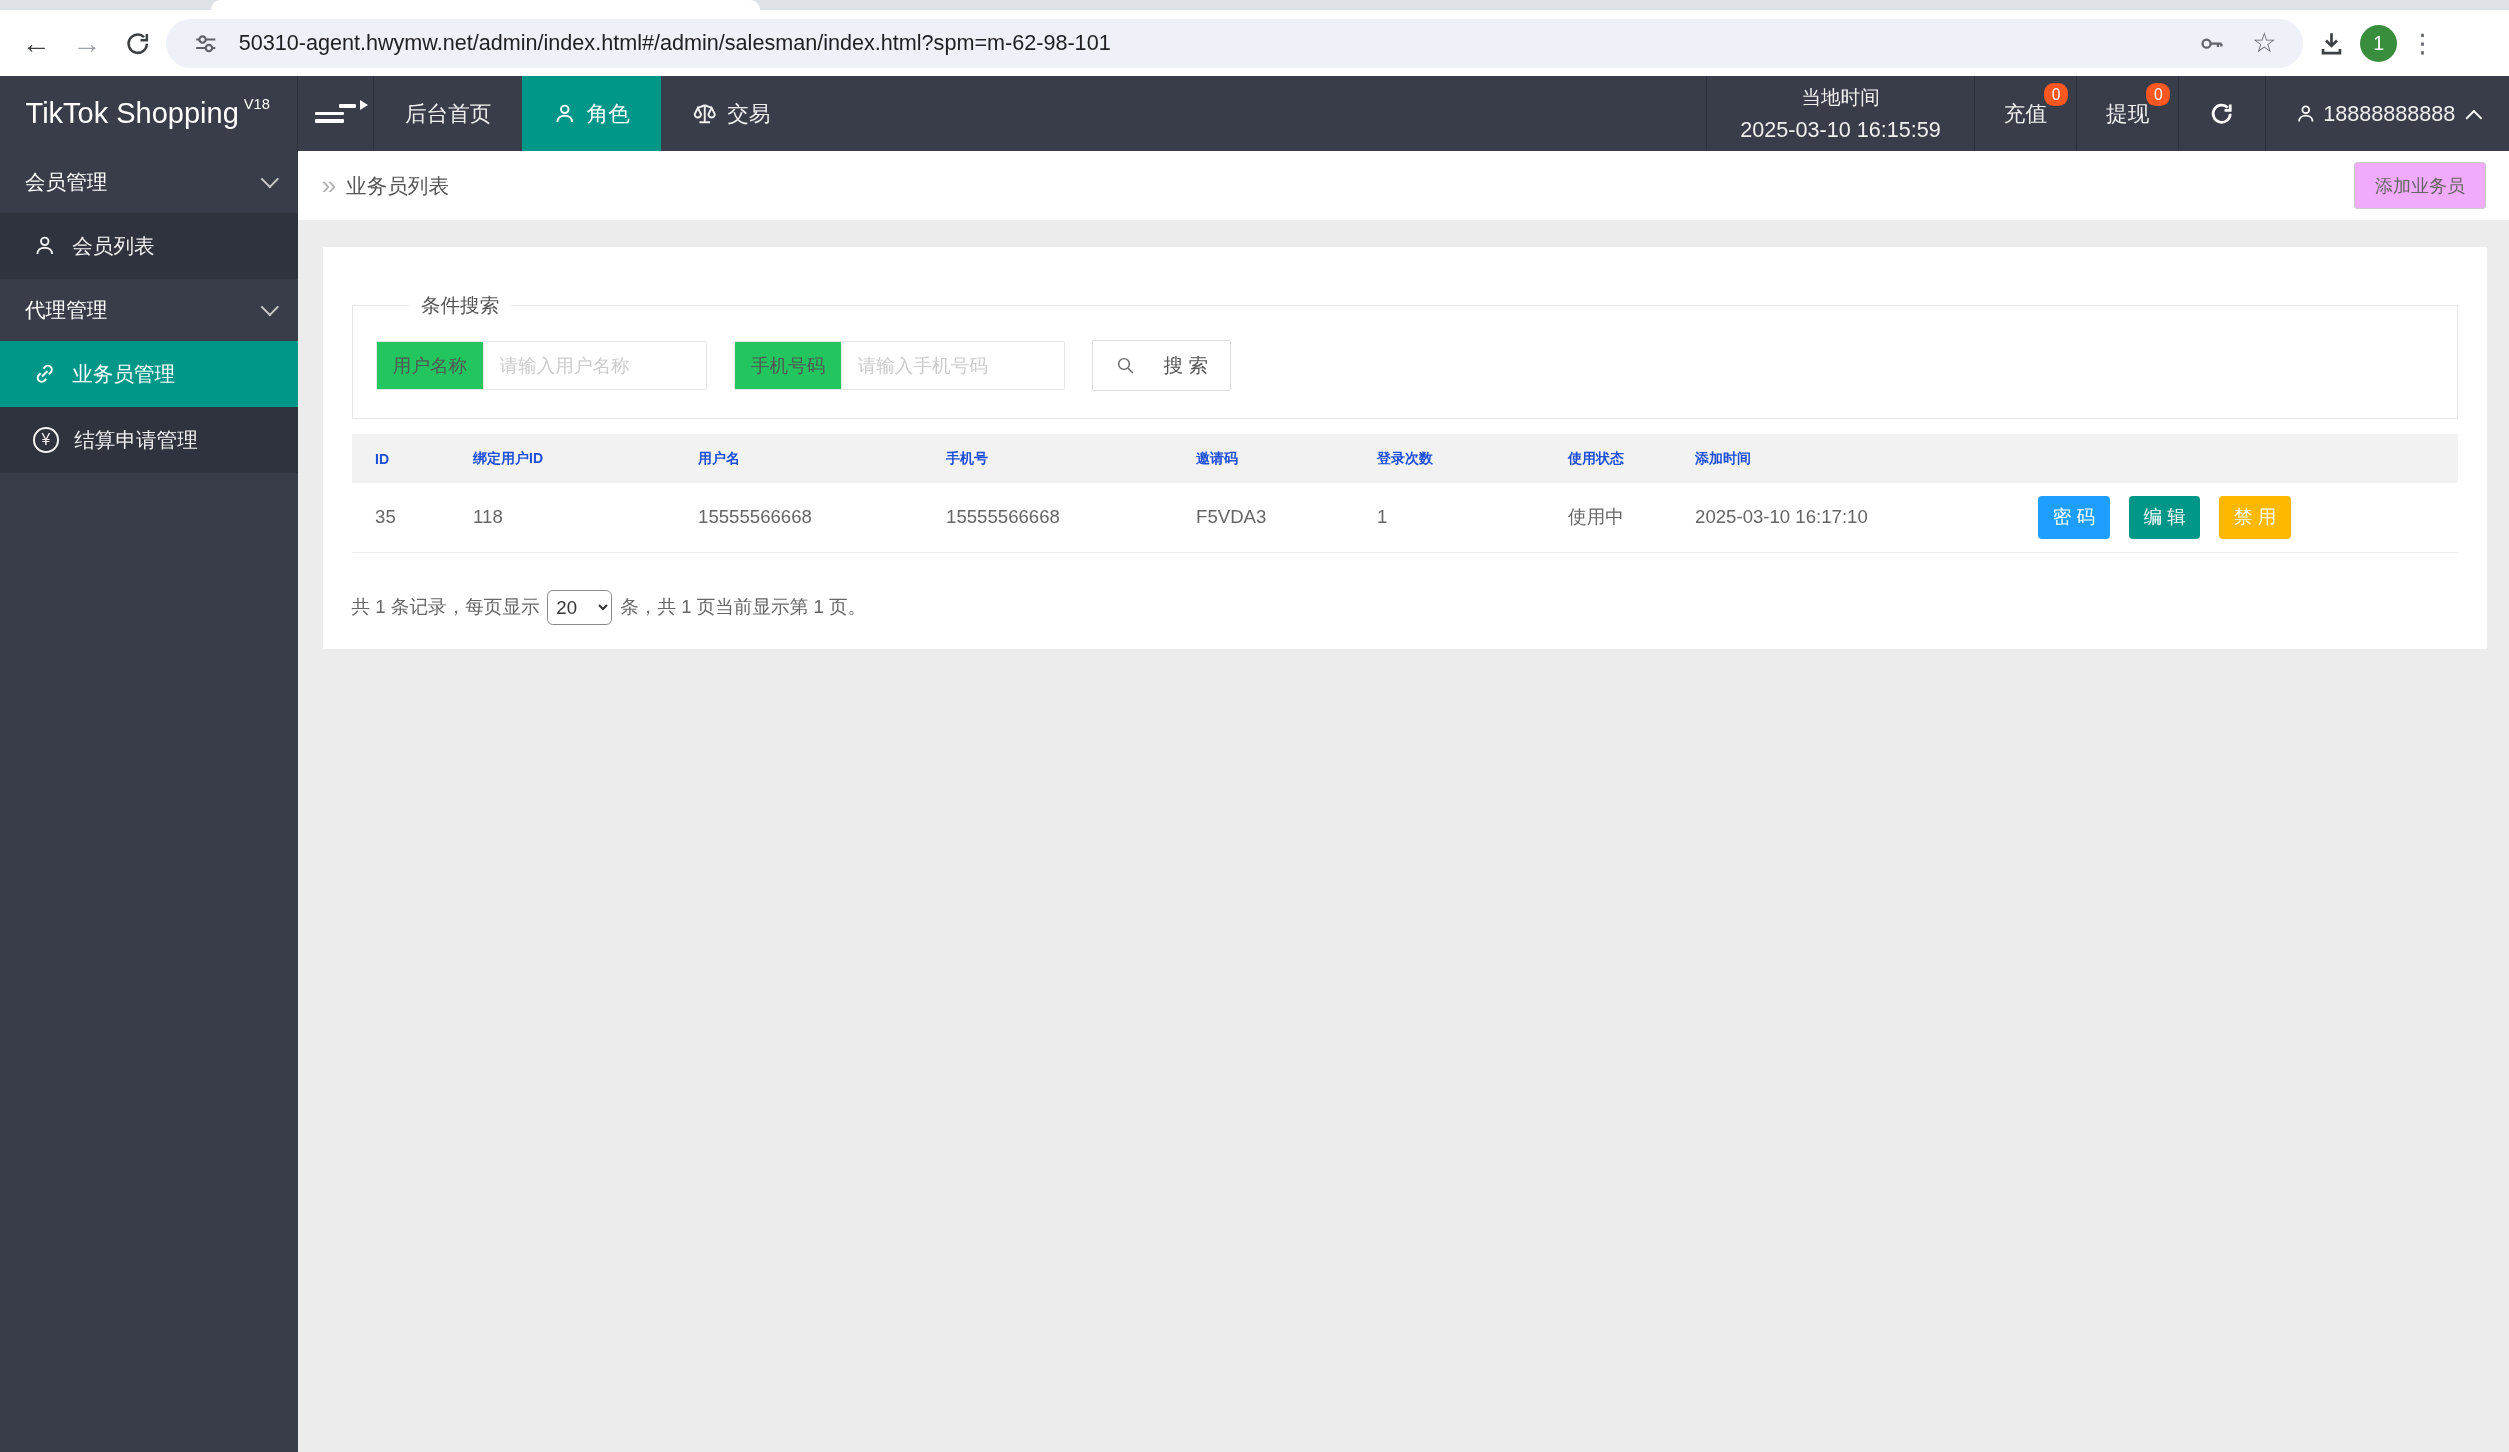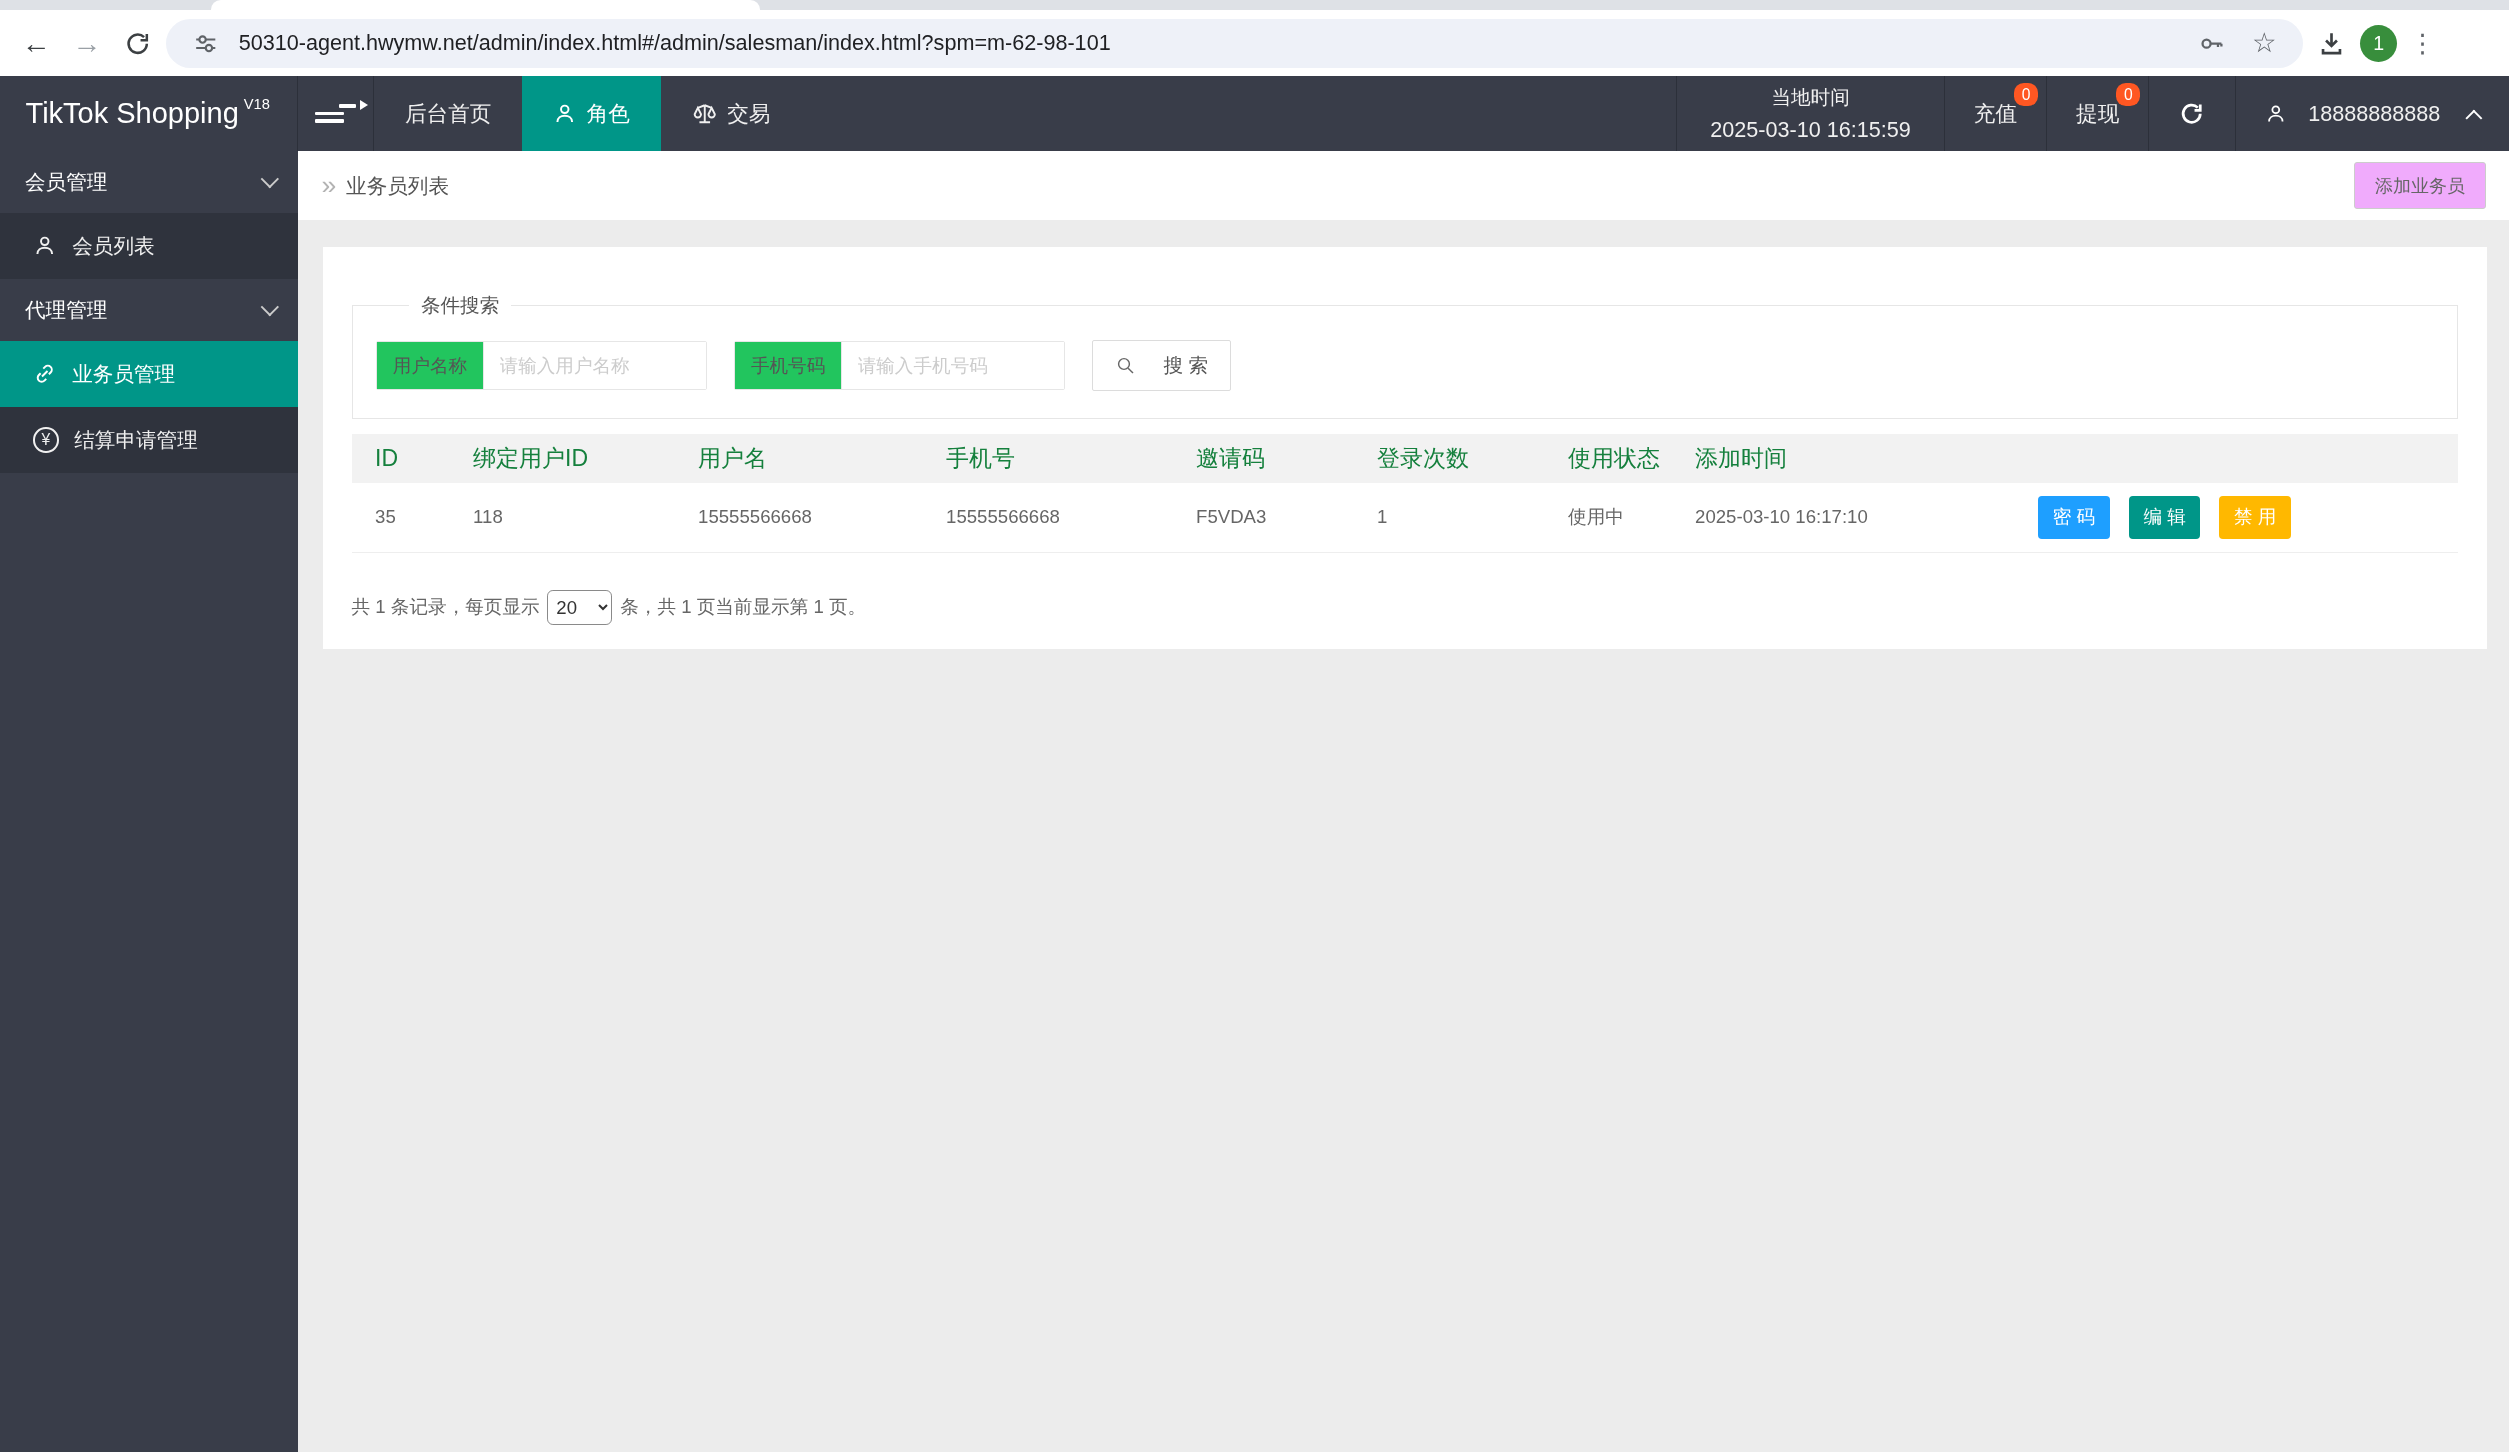--- a/index.html
+++ b/index.html
@@ -30,21 +30,21 @@
   .nav-tabs { display:flex; align-items:stretch; }
   .nav-tab { padding:0 31px; display:flex; align-items:center; gap:9.8px; font-size:21.6px; cursor:pointer; }
   .nav-tab.active { background:var(--accent,#009688); color:#fff; }
   .nav-tab svg { display:block; }
   .nav-right { margin-left:auto; display:flex; align-items:stretch; }
   .nav-time { padding:0 33px; display:flex; flex-direction:column; justify-content:center; text-align:center; border-left:1px solid #2c303a; }
   .nav-time .t1 { font-size:19.6px; }
   .nav-time .t2 { font-size:21.6px; margin-top:5.9px; }
   .nav-item { padding:0 29px; display:flex; align-items:center; font-size:21.6px; border-left:1px solid #2c303a; position:relative; cursor:pointer; }
   .nav-badge { position:absolute; top:6.9px; right:7.8px; background:var(--badge,#FF5722); color:#fff; font-size:15.7px; line-height:1; padding:3.9px 7.8px; border-radius:9.8px; }
-  .nav-profile { gap:22px;text-align:right; }
+  .nav-profile { gap:7px;text-align:right; }
   .chev-up { width:11.8px; height:11.8px; border-left:2px solid #fff; border-top:2px solid #fff; transform:rotate(45deg) translate(2.9px,2.9px); margin-left:5.9px; }
 
   
   .layout { display:flex; height:1301px; }
   .sidebar { width:298px; flex:none; background:var(--navbar-bg,#393D49); }
   .menu-group { height:62px; display:flex; align-items:center; padding:0 25px; font-size:20.6px; color:#fff; cursor:pointer; }
   .chev-down { width:12.7px; height:12.7px; border-right:2px solid #ccc; border-bottom:2px solid #ccc; transform:rotate(45deg) translateY(-4.9px); margin-left:auto; }
   .menu-item { height:66px; display:flex; align-items:center; gap:15.7px; padding:0 33px; background:var(--submenu-bg,#2F333D); font-size:20.6px; color:#f0f0f0; cursor:pointer; }
   .menu-item.active { background:var(--accent,#009688); color:#fff; }
   .menu-item svg { display:block; flex:none; }
@@ -62,21 +62,21 @@
   fieldset.search-set { border:1px solid #e6e6e6; padding:21.6px 23.5px 27.4px; }
   fieldset.search-set legend { font-size:19.6px; color:#555; padding:0 11.8px; margin-left:33px; }
   .form-row { display:flex; align-items:center; gap:27.4px; }
   .igroup { display:flex; border:1px solid #e6e6e6; height:49px; border-radius:2px; background:#fff; }
   .ilabel { background:#22c55e; border-right:1px solid #e6e6e6; display:flex; align-items:center; padding:0 15.7px; font-size:18.6px; color:#555; }
   .igroup input { border:0; outline:0; width:222px; padding:0 15.7px; font-size:18.6px; color:#333; font-family:inherit; }
   .igroup input::placeholder { color:#ccc; }
   .search-btn { height:51px; border:1px solid #dcdcdc; background:#fff; border-radius:2px; display:flex; align-items:center; gap:27px; padding:0 21.6px; font-size:19.6px; color:#555; cursor:pointer; font-family:inherit; }
 
   table.list { width:100%; border-collapse:collapse; margin-top:14.7px; table-layout:fixed; }
-  table.list th { background:#f2f2f2; font-weight:normal; font-size:23px; color:#15803d; text-align:left; height:49px; padding-left:23.5px; }
+  table.list th { background:#f2f2f2; font-weight:bold; font-size:14px; color:#1d4ed8; text-align:left; height:49px; padding-left:23.5px; }
   table.list td { font-size:18.6px; color:#666; height:69px; padding-left:23.5px; border-bottom:1px solid #eee; }
   .status { color:var(--status-green,#1faa1f); }
   .actions-cell { padding-left:31px; }
   .abtn { height:43px; padding:0 14.7px; border-radius:3.9px; border:none; color:#fff; font-size:18.6px; display:inline-flex; align-items:center; margin-right:13.7px; cursor:pointer; font-family:inherit; white-space:nowrap; }
   .abtn-pwd { background:var(--btn-blue,#1E9FFF); }
   .abtn-edit { background:var(--accent,#009688); }
   .abtn-disable { background:var(--btn-warn,#FFB800); }
 
   .pagination { margin-top:37px; font-size:18.6px; color:#666; display:flex; align-items:center; gap:7.8px; }
   .pagination select { height:35px; min-width:65px; font-size:18.6px; color:#333; border:1px solid #8a8a8a; border-radius:5.9px; background:#fff; padding:0 3.9px; font-family:inherit; }

